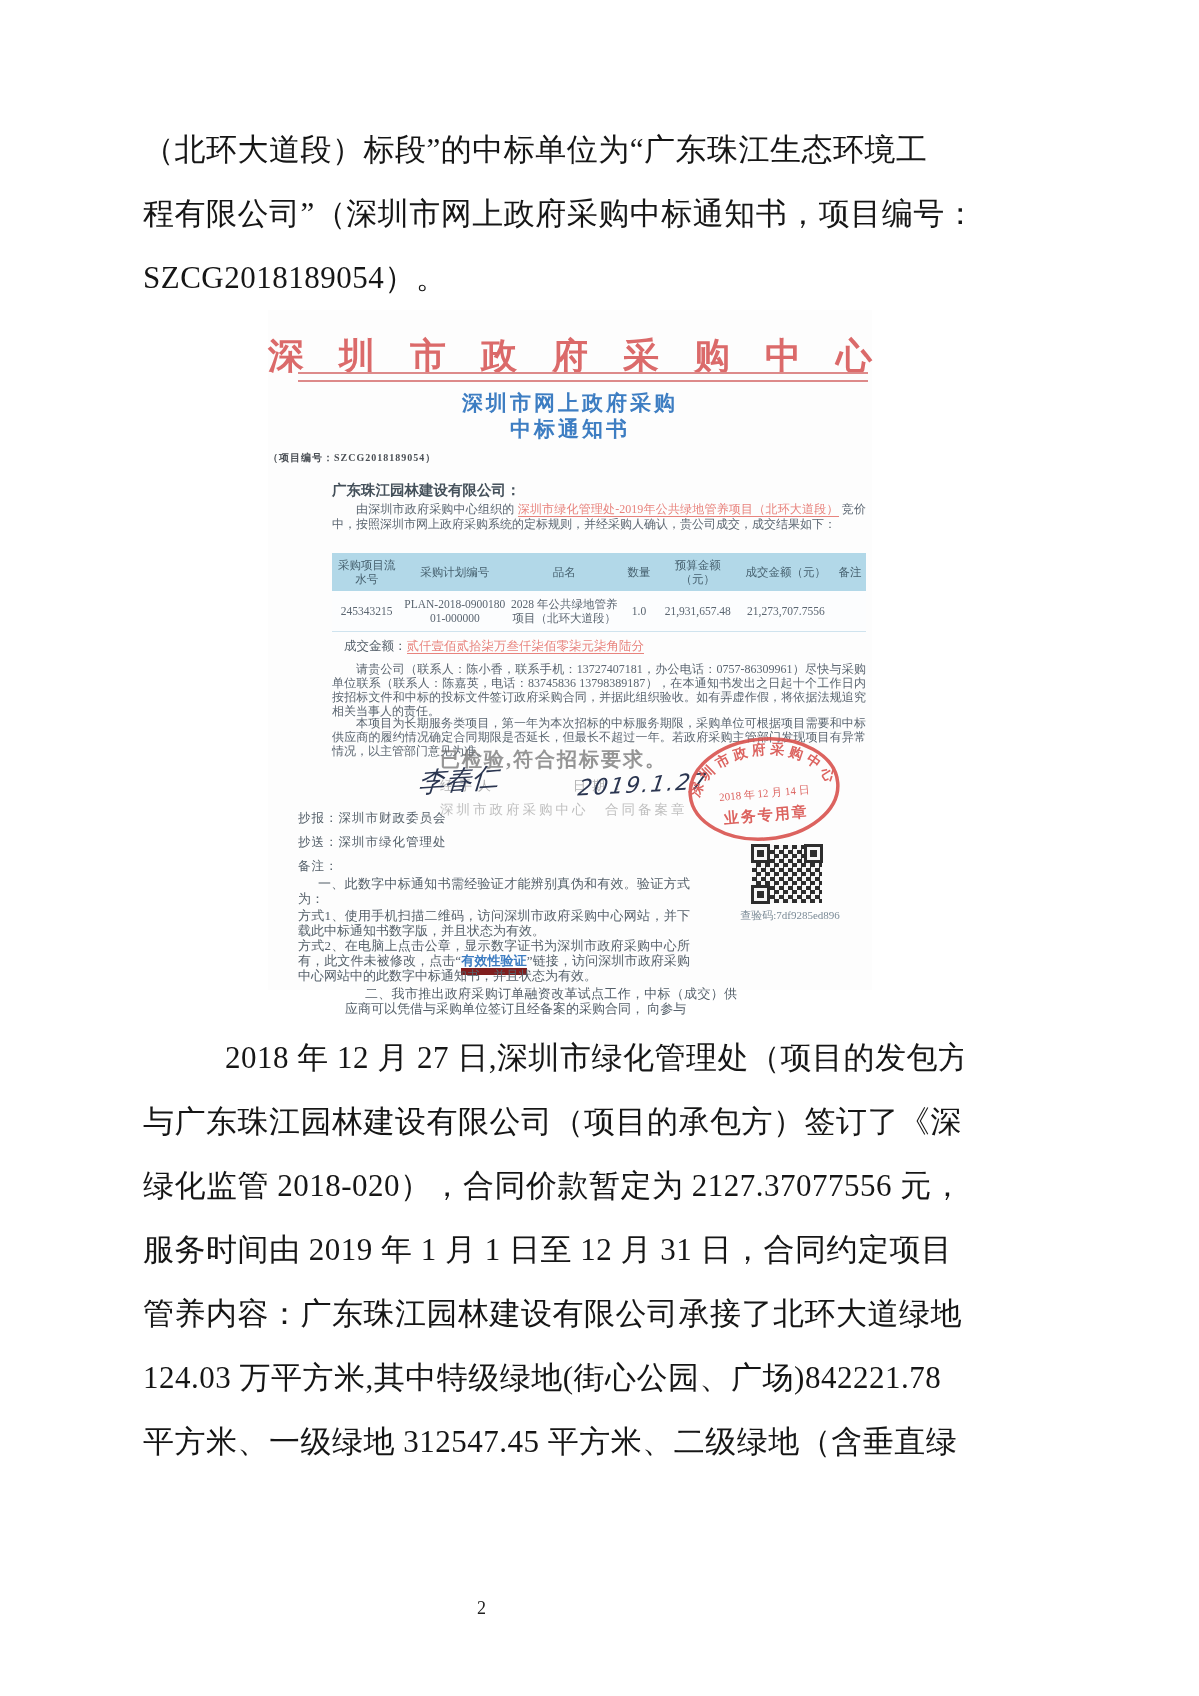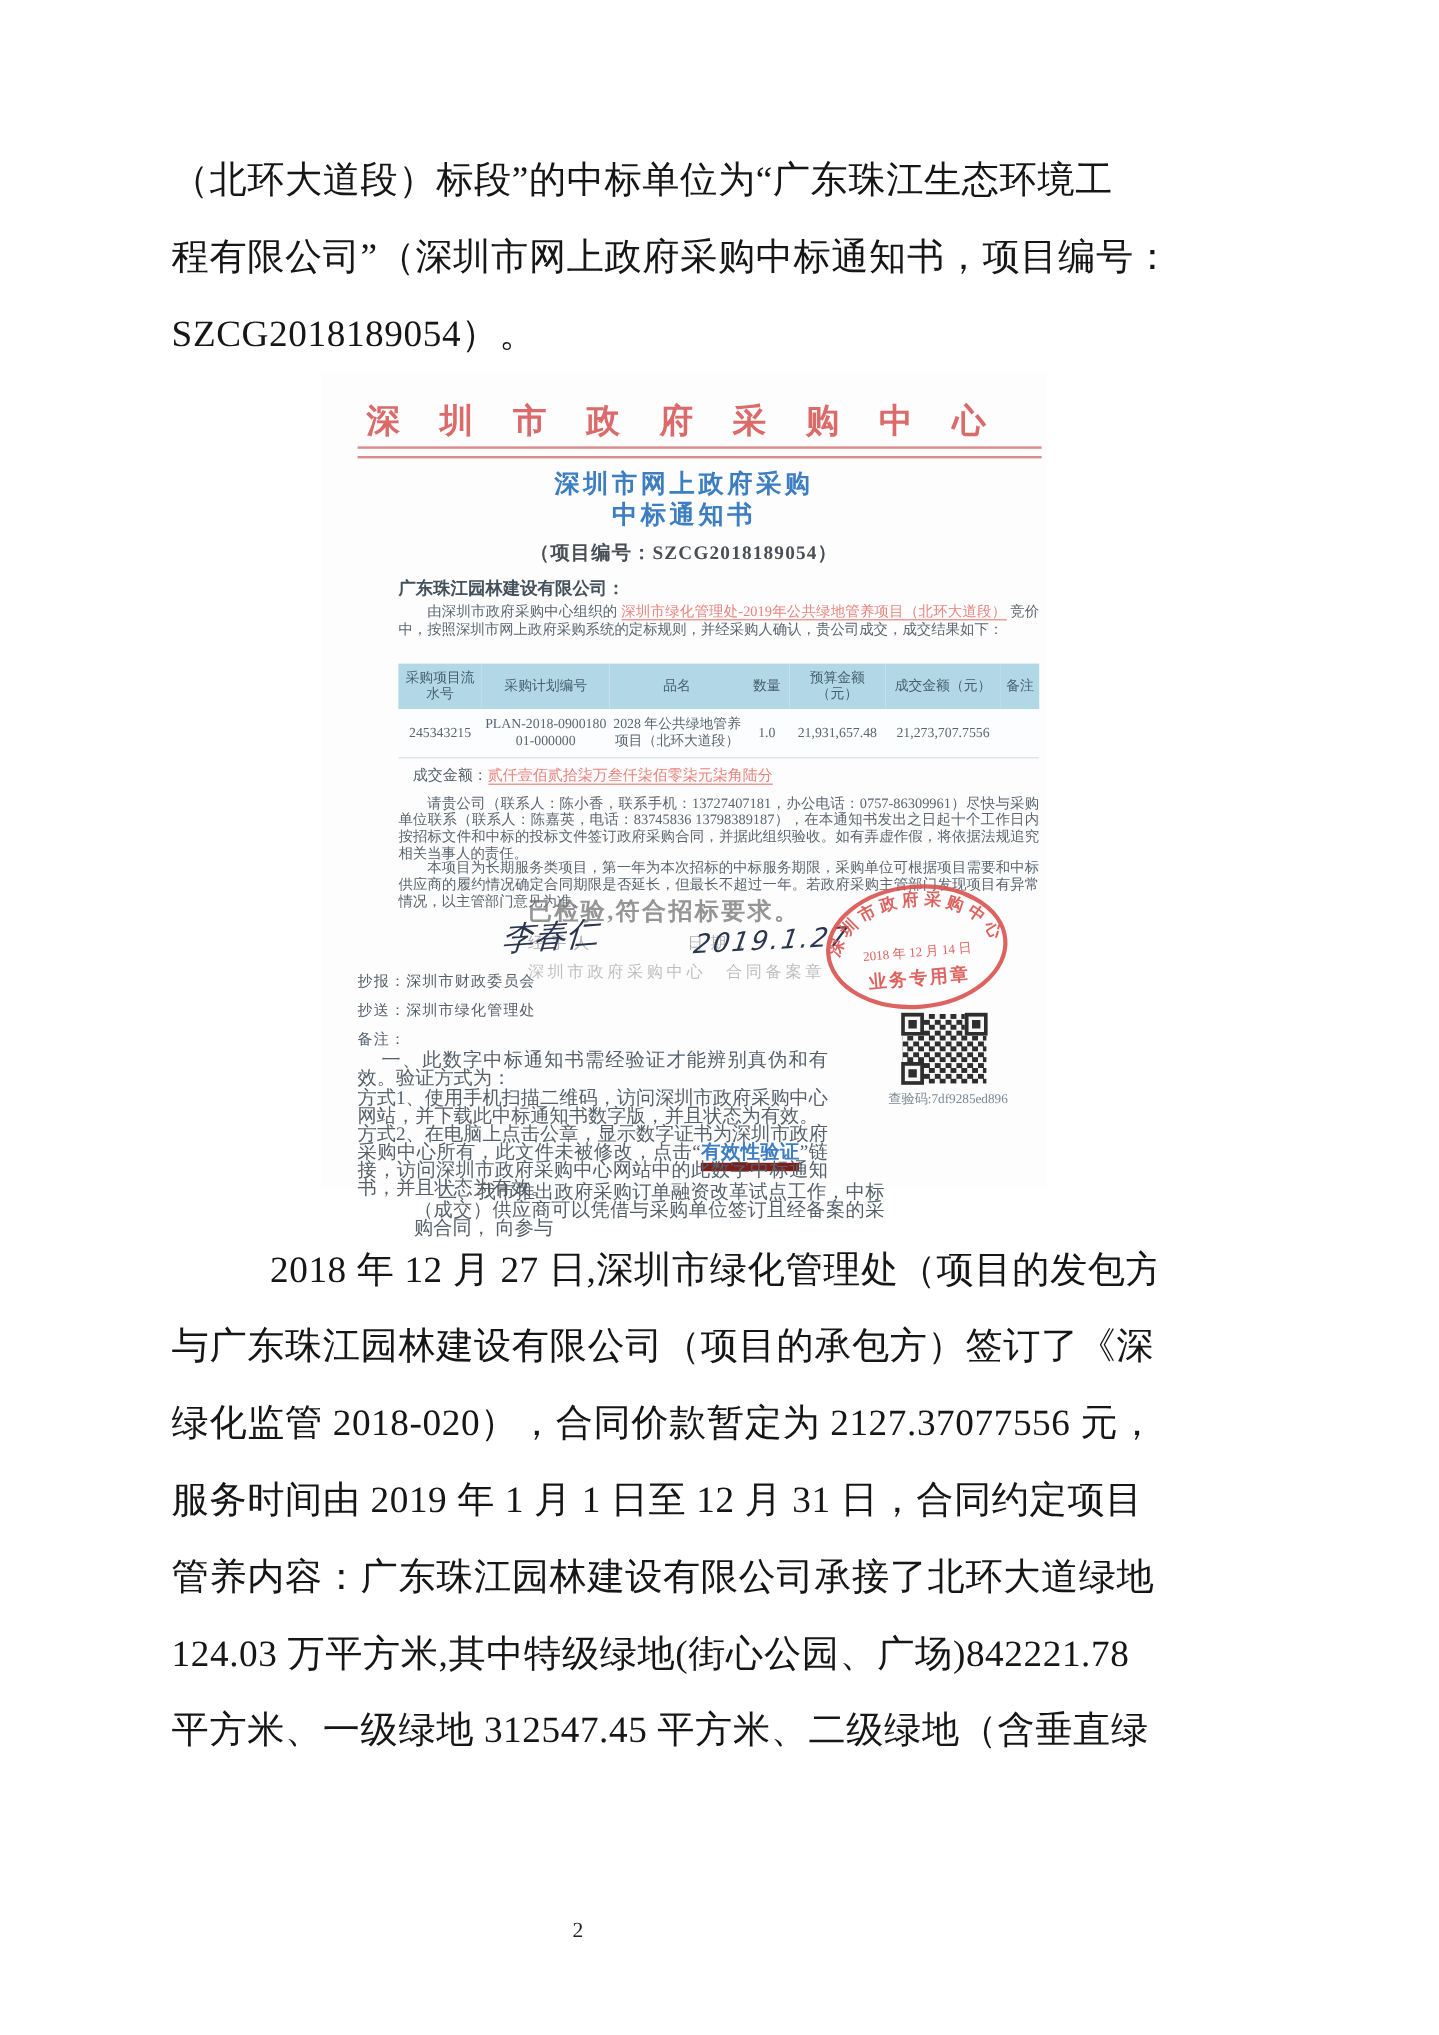--- a/index.html
+++ b/index.html
@@ -11,27 +11,27 @@
              letter-spacing:.5px;color:#161616;}
   .textblock .line{white-space:nowrap;}
   .line.indent{text-indent:82px;}
   .pagenum{position:absolute;top:1598px;left:0;width:100%;text-align:center;
            font-size:18px;color:#222;}
 
   
   .scan{position:absolute;left:268px;top:310px;width:604px;height:680px;background:#fdfdfd;
         font-family:"Liberation Serif",serif;color:#5a6570;}
   .letterhead{position:absolute;top:22px;left:0;width:100%;text-align:center;
-              font-size:28px;font-weight:bold;color:#db6a6a;letter-spacing:13px;white-space:nowrap;}
+              font-size:36px;font-weight:bold;color:#db6a6a;letter-spacing:13px;white-space:nowrap;}
   .redline{position:absolute;top:62px;left:30px;width:570px;height:6px;
            border-top:2px solid #dd8a8a;border-bottom:2px solid #dd8a8a;}
   .scan-title{position:absolute;top:80px;left:0;width:100%;text-align:center;
               font-size:21px;line-height:26px;font-weight:bold;color:#3d7dc2;letter-spacing:3px;}
-  .proj-no{position:absolute;top:141px;left:0;width:100%;text-align:center;
-           font-size:16px;font-weight:bold;color:#4a4f55;letter-spacing:1px;}
+  .proj-no{position:absolute;top:141px;left:0;width:100%;
+           font-size:10px;font-weight:bold;color:#4a4f55;letter-spacing:1px;}
   .addressee{position:absolute;top:171px;left:64px;font-size:14.5px;font-weight:bold;color:#44505a;}
   .scan-para{position:absolute;left:64px;width:534px;font-size:12px;line-height:15px;
              text-align:justify;text-indent:24px;}
   .p-intro{top:192px;}
   .p-contact{top:352px;line-height:14px;}
   .p-service{top:406px;line-height:14px;}
   .red-ul{color:#e8837d;border-bottom:1px solid #e8837d;}
   .blue-ul{color:#3d7dc2;border-bottom:7px solid #7f1d1d;font-weight:bold;}
 
   
@@ -55,21 +55,21 @@
              font-family:"DejaVu Sans",sans-serif;}
   .sig{top:452px;left:150px;font-size:27px;transform:rotate(-4deg) skewX(-8deg);}
   .hand-date{top:462px;left:310px;font-size:22px;transform:rotate(-3deg) skewX(-12deg);letter-spacing:2px;}
 
   
   .seal{position:absolute;top:424px;left:416px;width:160px;height:110px;transform:rotate(-5deg);opacity:.9;}
 
   
   .cc{position:absolute;left:30px;font-size:12.5px;color:#55606a;letter-spacing:1px;}
   .cc1{top:500px;} .cc2{top:524px;} .remark{top:548px;}
-  .note{position:absolute;left:30px;width:392px;font-size:16px;line-height:15px;
+  .note{position:absolute;left:30px;width:392px;font-size:13px;line-height:15px;
         text-align:justify;color:#55606a;}
   .n1{top:566px;text-indent:20px;}
   .n1m1{top:598px;}
   .n1m2{top:628px;}
   .n2{top:676px;text-indent:20px;margin-left:47px;}
 
   
   .qr{position:absolute;top:535px;left:484px;width:70px;height:58px;
       background:repeating-conic-gradient(#2e2e2e 0% 25%, #f7f7f7 0% 50%) 0 0/9px 9px;}
   .qr .f{position:absolute;width:19px;height:19px;background:#f7f7f7;border:3px solid #2e2e2e;

